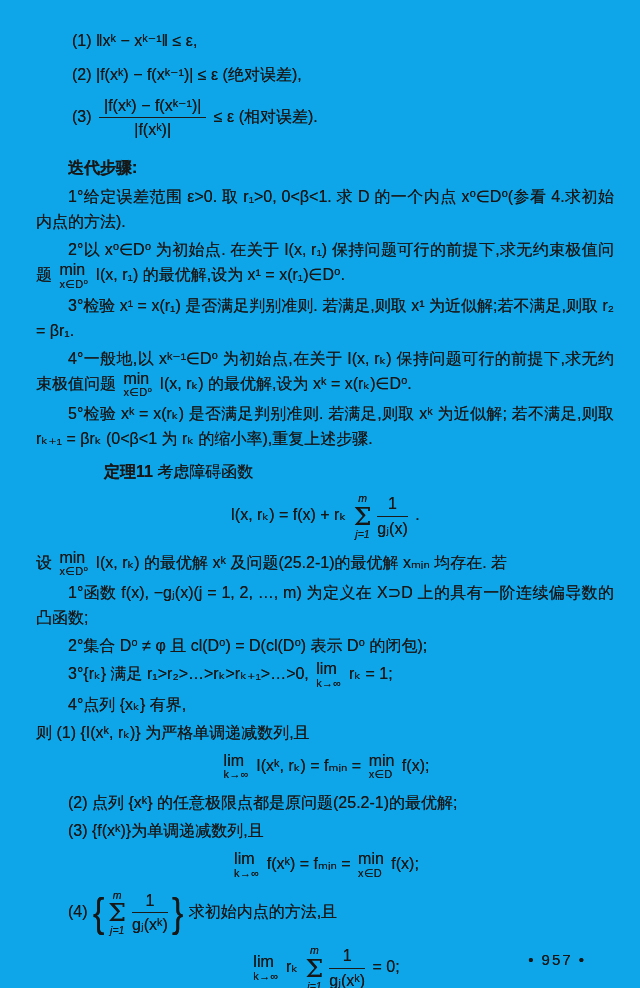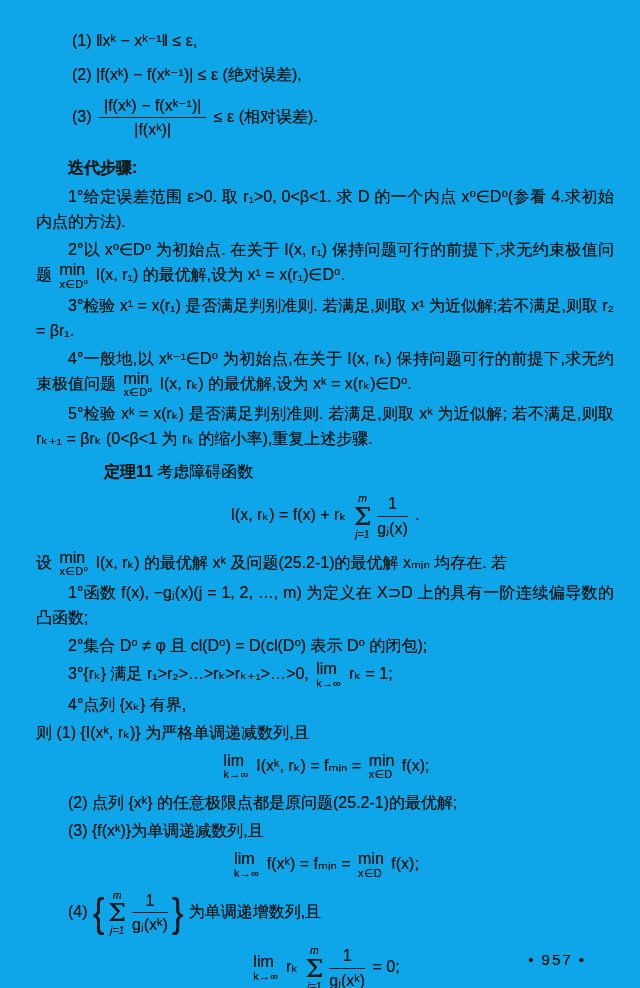--- a/index.html
+++ b/index.html
@@ -79,19 +79,19 @@
     <div class="para ind"><span class="seg">3°{rₖ} 满足 r₁&gt;r₂&gt;…&gt;rₖ&gt;rₖ₊₁&gt;…&gt;0, </span><span class="stack"><span class="top">lim</span><span class="bot">k→∞</span></span><span class="seg"> rₖ = 1;</span></div>
     <div class="para ind"><span class="seg">4°点列 {xₖ} 有界,</span></div>
 
     <div class="para noind"><span class="seg">则 (1) {I(xᵏ, rₖ)} 为严格单调递减数列,且</span></div>
     <div class="cformula"><span class="stack"><span class="top">lim</span><span class="bot">k→∞</span></span><span class="seg"> I(xᵏ, rₖ) = fₘᵢₙ = </span><span class="stack"><span class="top">min</span><span class="bot">x∈D</span></span><span class="seg"> f(x);</span></div>
 
     <div class="para ind"><span class="seg">(2) 点列 {xᵏ} 的任意极限点都是原问题(25.2-1)的最优解;</span></div>
     <div class="para ind"><span class="seg">(3) {f(xᵏ)}为单调递减数列,且</span></div>
     <div class="cformula"><span class="stack"><span class="top">lim</span><span class="bot">k→∞</span></span><span class="seg"> f(xᵏ) = fₘᵢₙ = </span><span class="stack"><span class="top">min</span><span class="bot">x∈D</span></span><span class="seg"> f(x);</span></div>
 
-    <div class="para ind"><span class="seg">(4) </span><span class="brace">{</span><span class="sum"><span class="stop">m</span><span class="sigma">Σ</span><span class="sbot">j=1</span></span><span class="frac"><span class="num">1</span><span class="den">gⱼ(xᵏ)</span></span><span class="brace">}</span><span class="seg"> 为单调递增数列,且</span></div>
+    <div class="para ind"><span class="seg">(4) </span><span class="brace">{</span><span class="sum"><span class="stop">m</span><span class="sigma">Σ</span><span class="sbot">j=1</span></span><span class="frac"><span class="num">1</span><span class="den">gⱼ(xᵏ)</span></span><span class="brace">}</span><span class="seg"> 求初始内点的方法,且</span></div>
     <div class="cformula"><span class="stack"><span class="top">lim</span><span class="bot">k→∞</span></span><span class="seg"> rₖ </span><span class="sum"><span class="stop">m</span><span class="sigma">Σ</span><span class="sbot">j=1</span></span><span class="frac"><span class="num">1</span><span class="den">gⱼ(xᵏ)</span></span><span class="seg"> = 0;</span></div>
 
   </div>
 
   <div class="pagenum">• 957 •</div>
 </div>
 
 </body></html>

